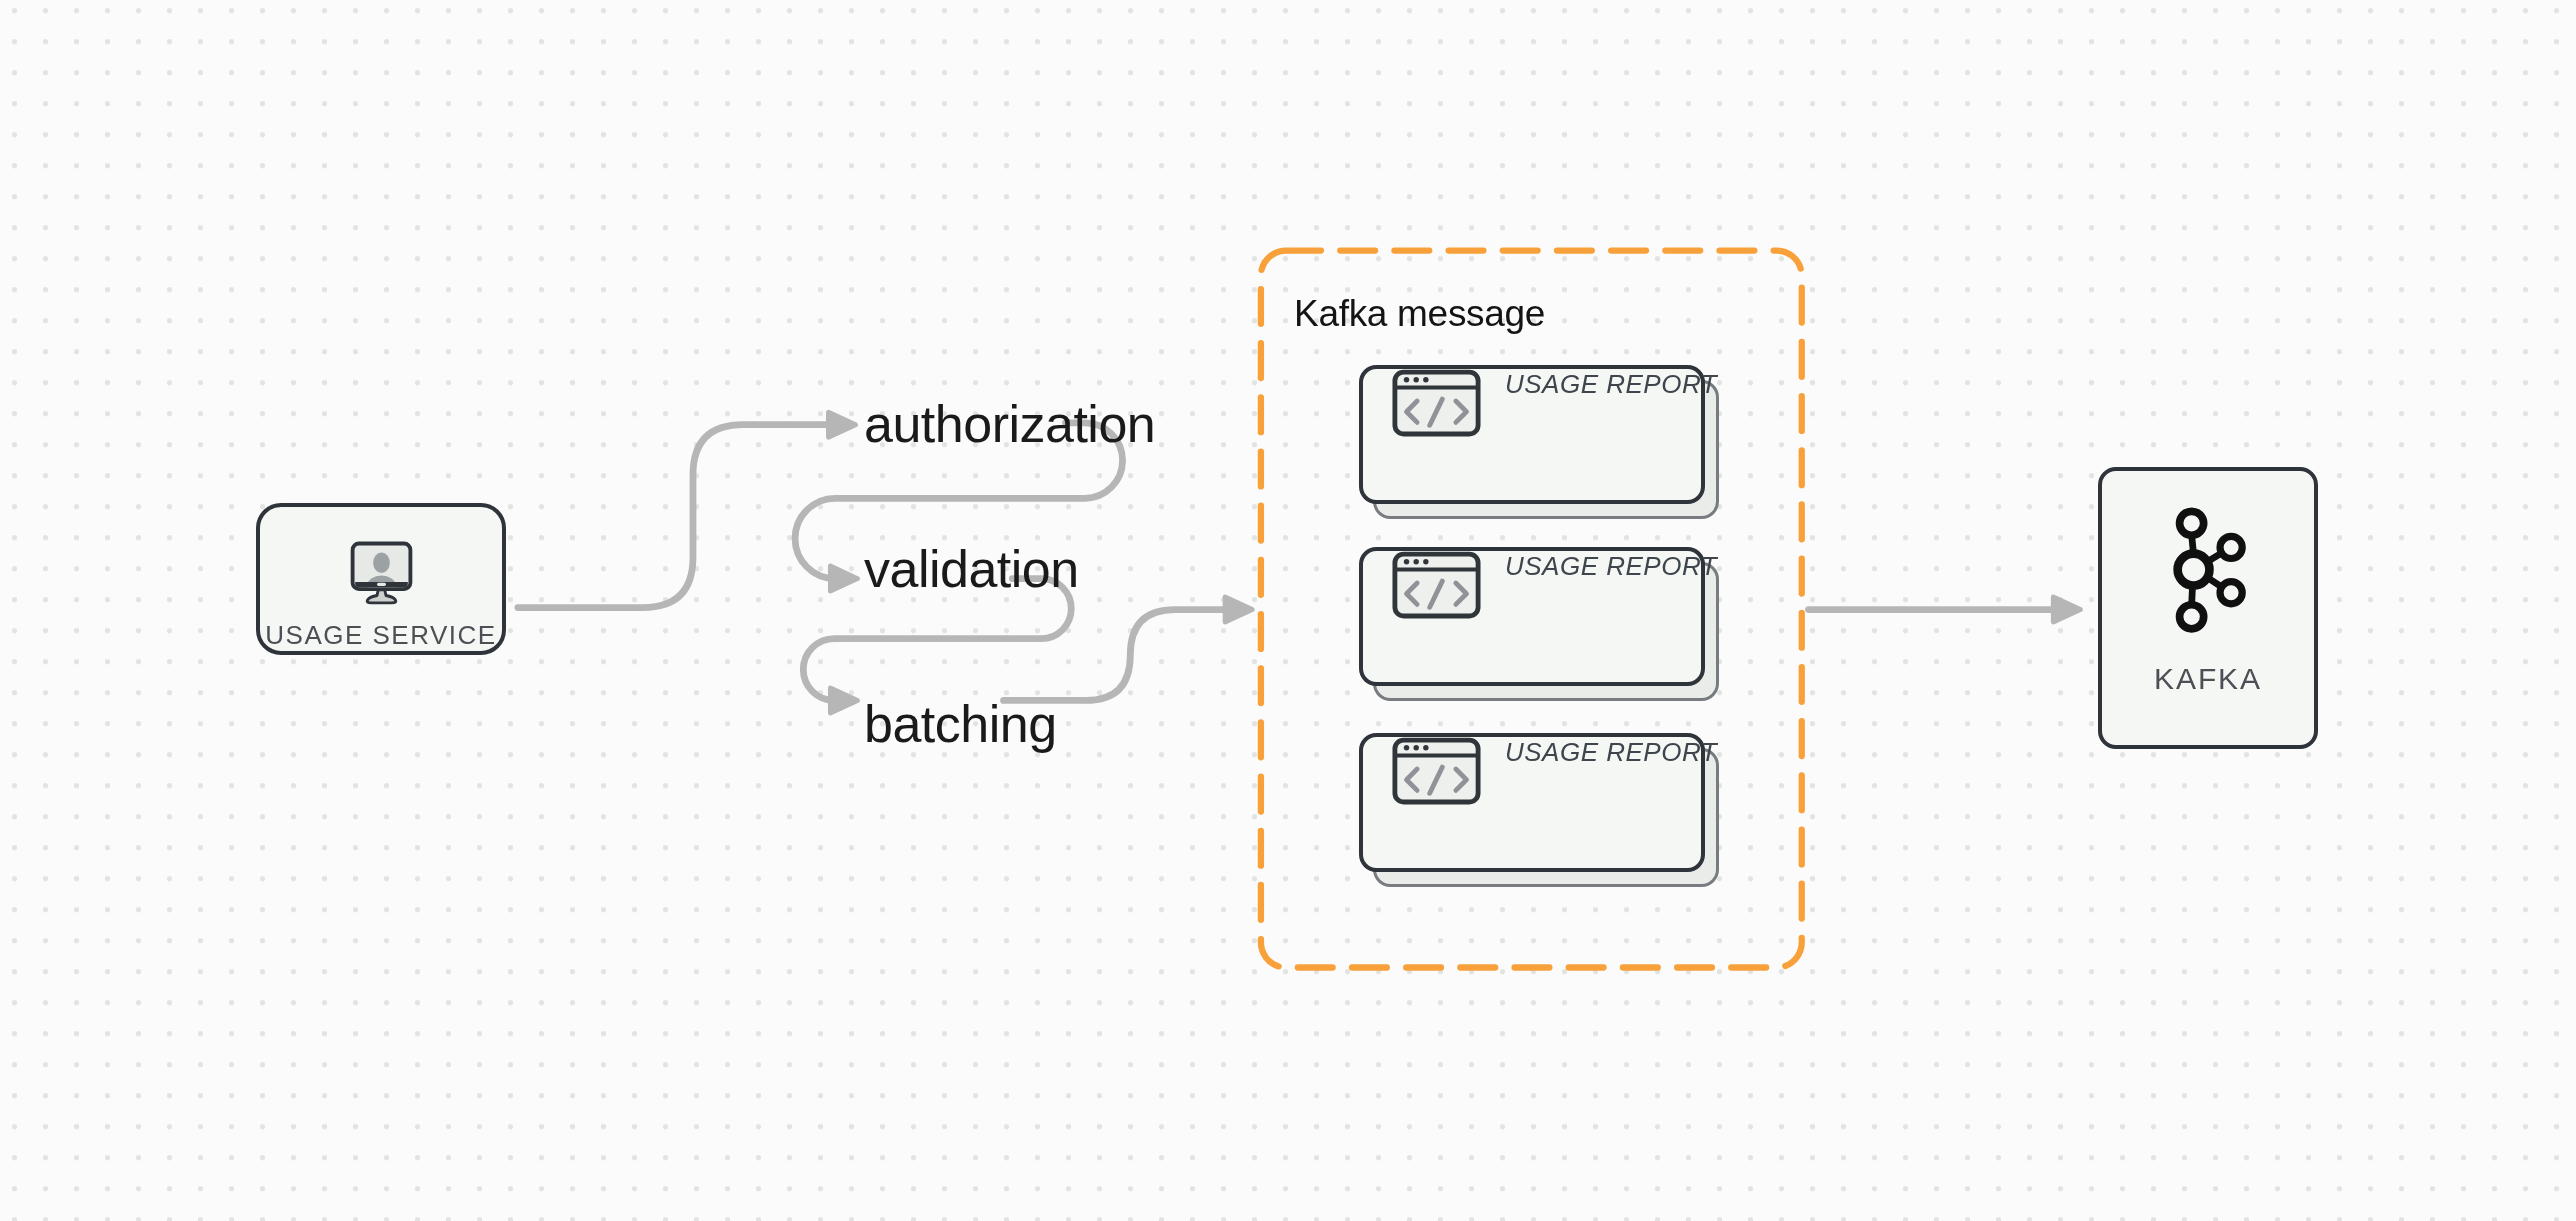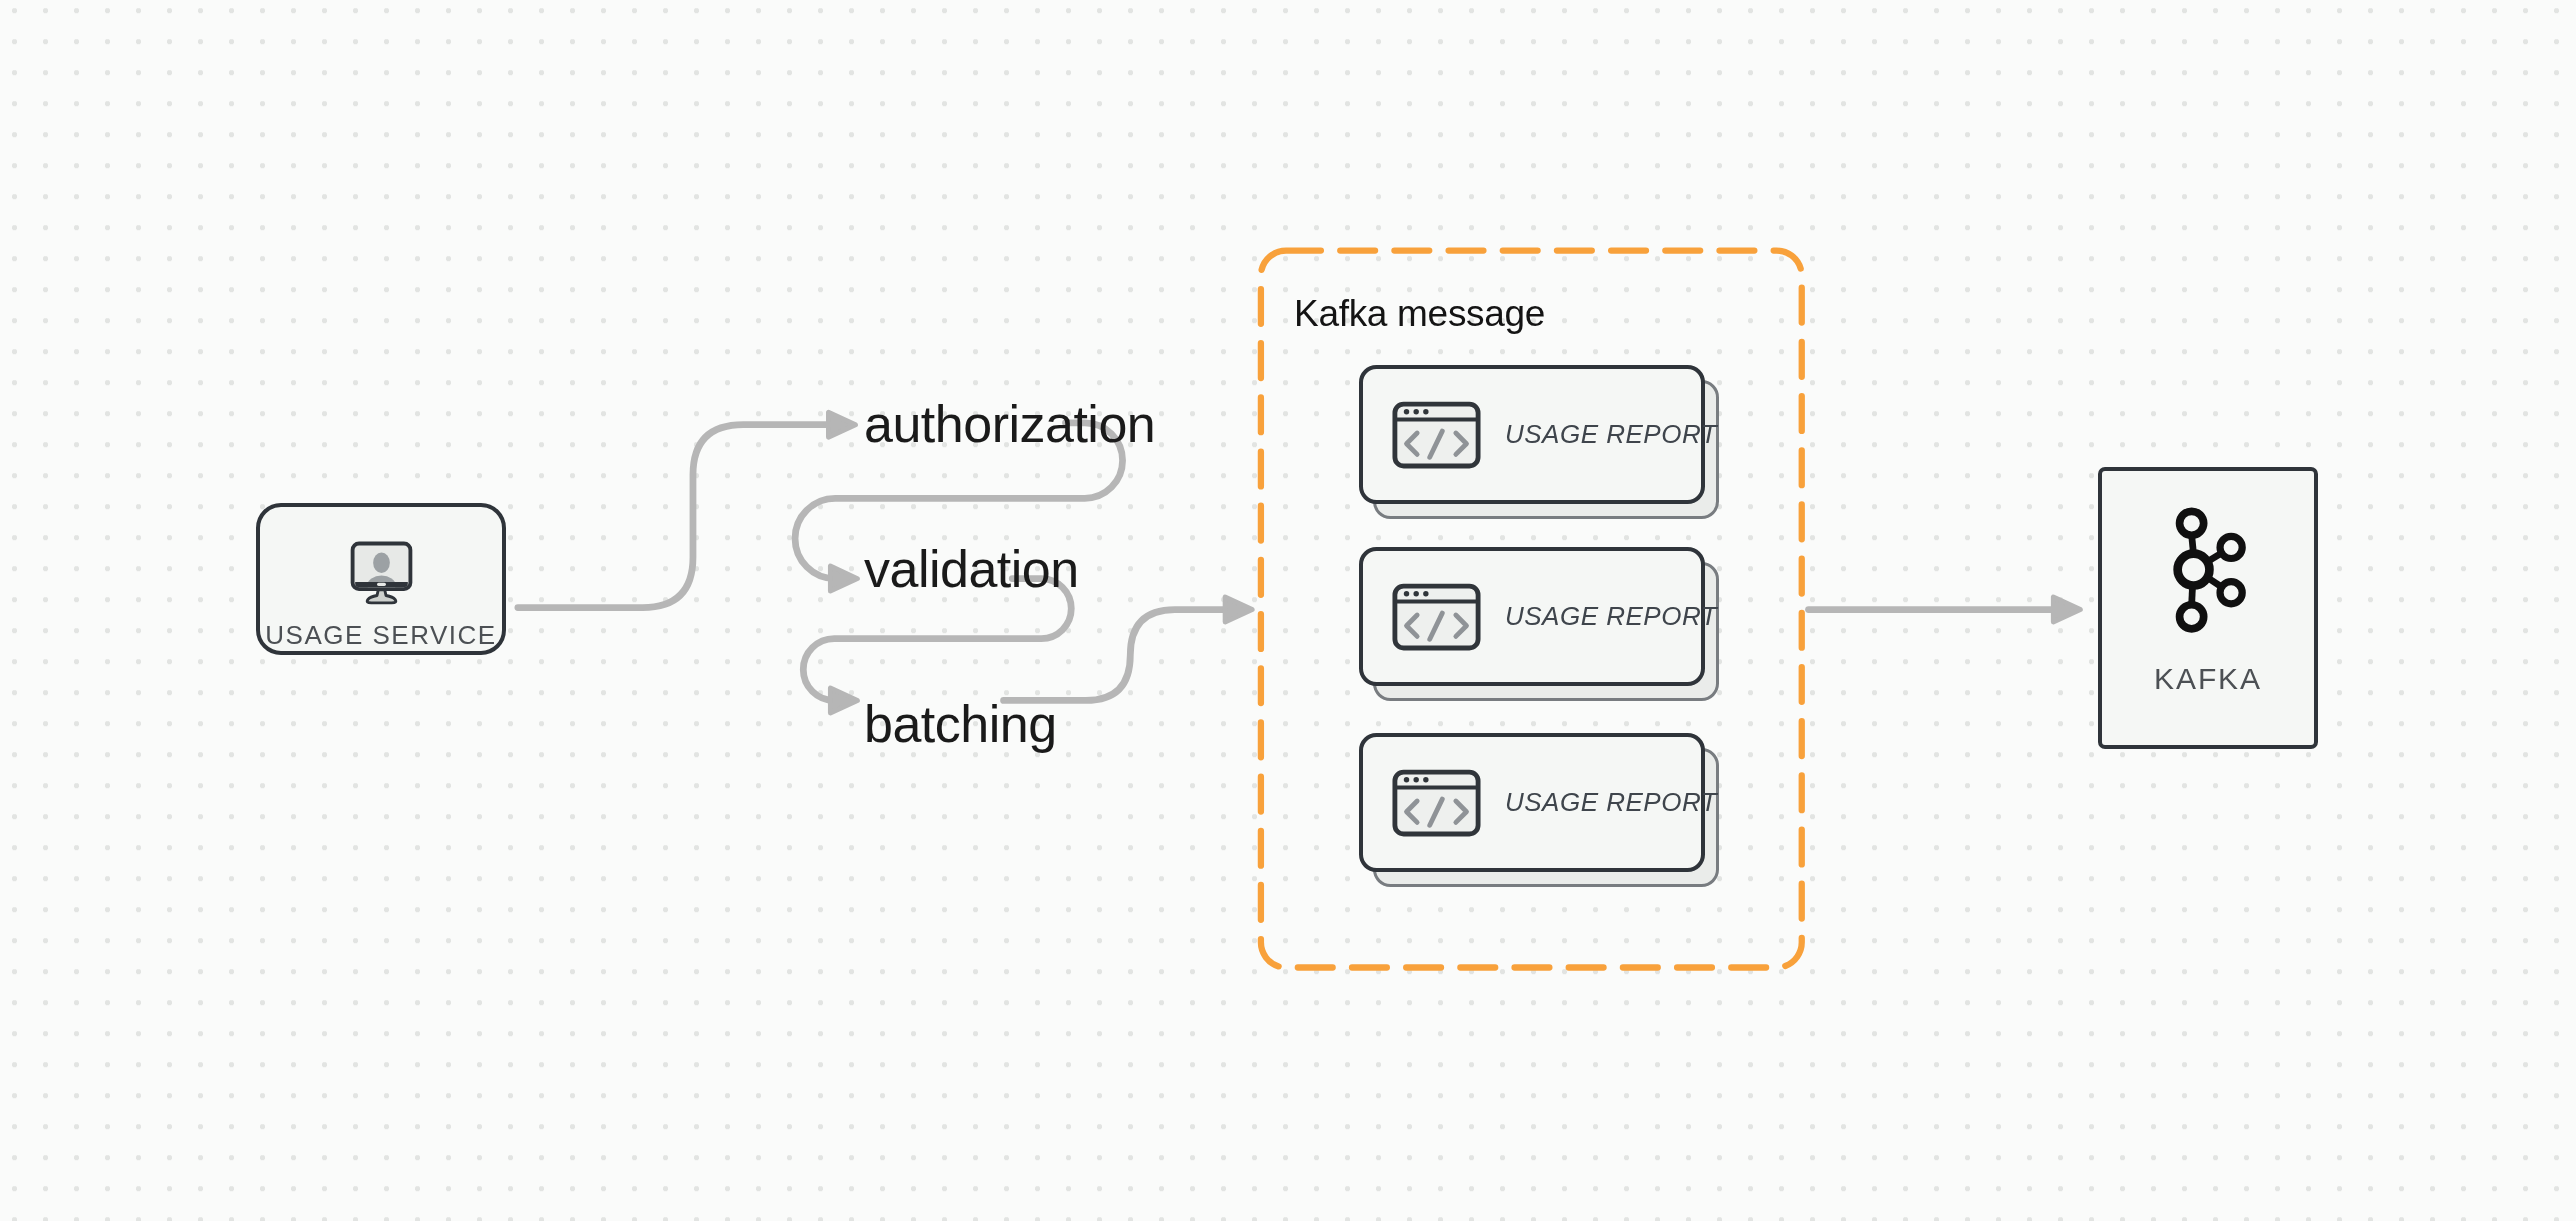--- a/index.html
+++ b/index.html
@@ -34,21 +34,21 @@
   }
   .node-usage {
     left: 256px; top: 503px;
     width: 250px; height: 152px;
     border-radius: 25px;
     padding-top: 32px;
   }
   .node-kafka {
     left: 2098px; top: 467px;
     width: 220px; height: 282px;
-    border-radius: 7px;
+    border-radius: 18px;
     padding-top: 27px;
   }
   .node-label {
     color: #4C5054;
     font-size: 26px;
     letter-spacing: 1.5px;
     font-weight: 400;
     white-space: nowrap;
   }
   .node-usage .node-label { margin-top: 15.5px; }
@@ -97,21 +97,21 @@
   }
   .card-front {
     position: absolute;
     box-sizing: border-box;
     left: 0; top: 0;
     width: 346px; height: 139px;
     background: #F5F7F5;
     border: 4.8px solid #2F343A;
     border-radius: 17.4px;
     display: flex;
-    align-items: center;
+    align-items: flex-start;
   }
   .card-front svg { margin-left: 29px; flex: 0 0 auto; }
   .card-label {
     margin-left: 24px;
     font-size: 26px;
     font-style: italic;
     font-weight: 500;
     letter-spacing: 0.5px;
     color: #3F454C;
     white-space: nowrap;

